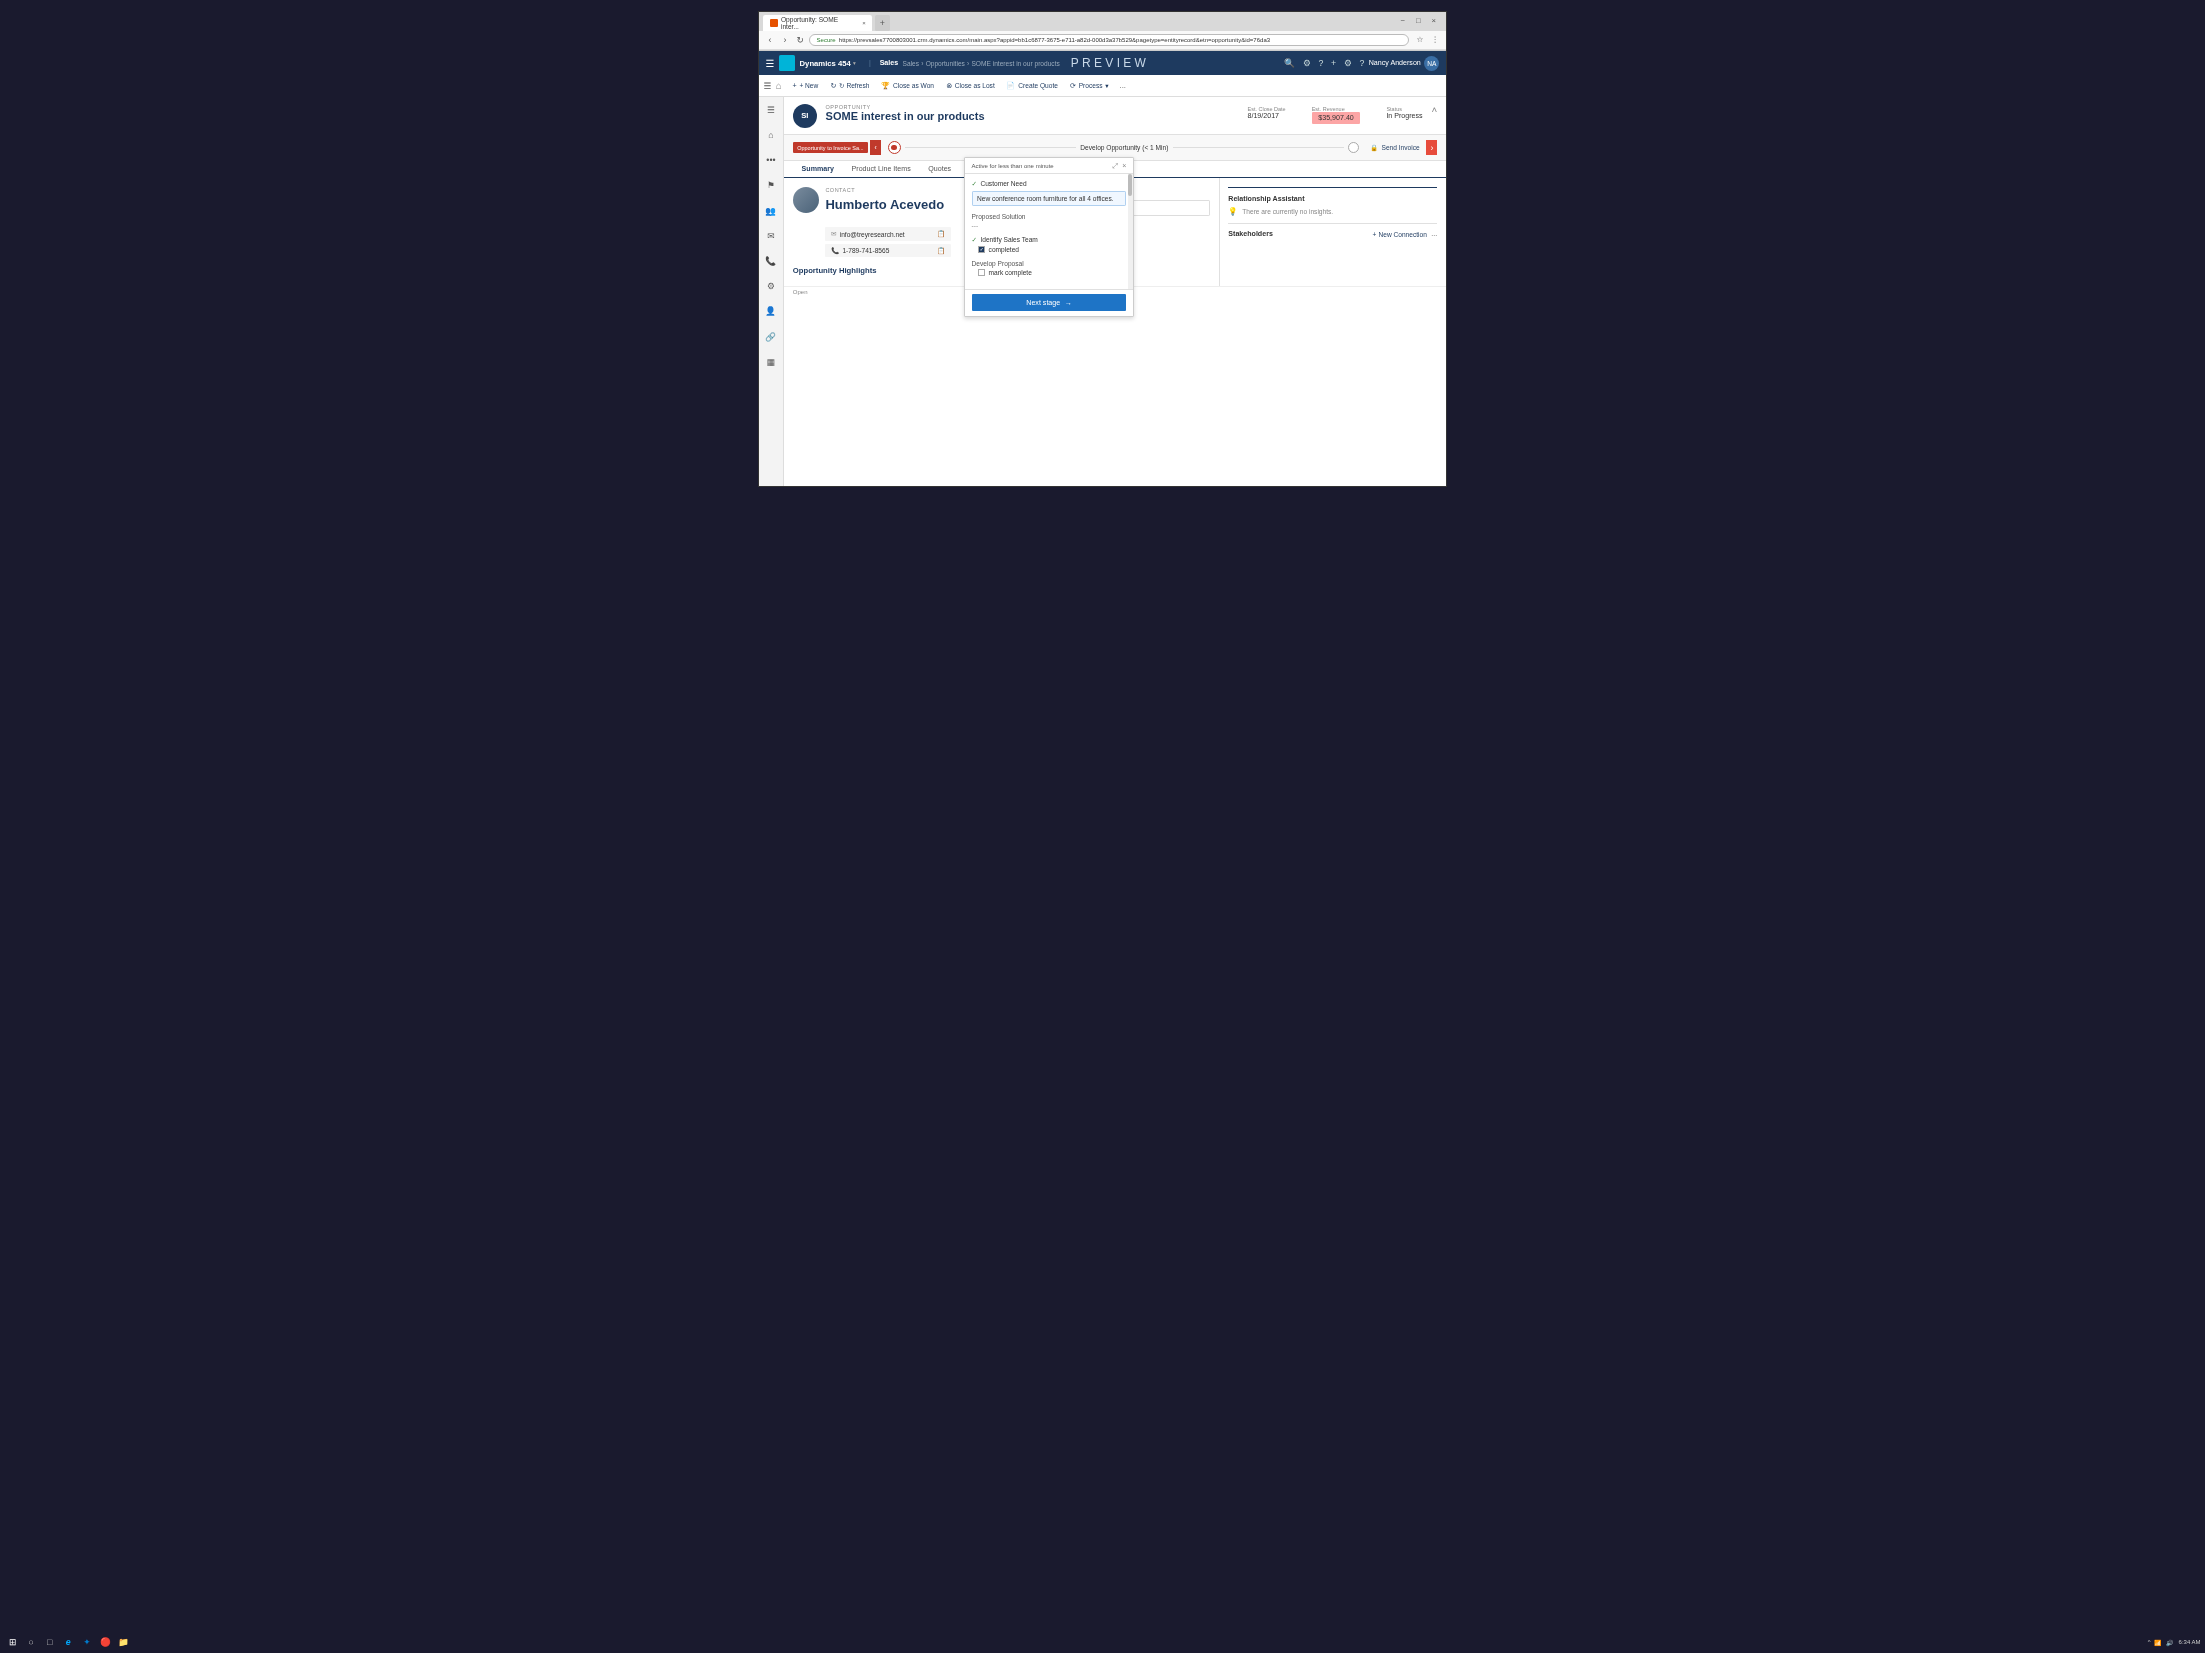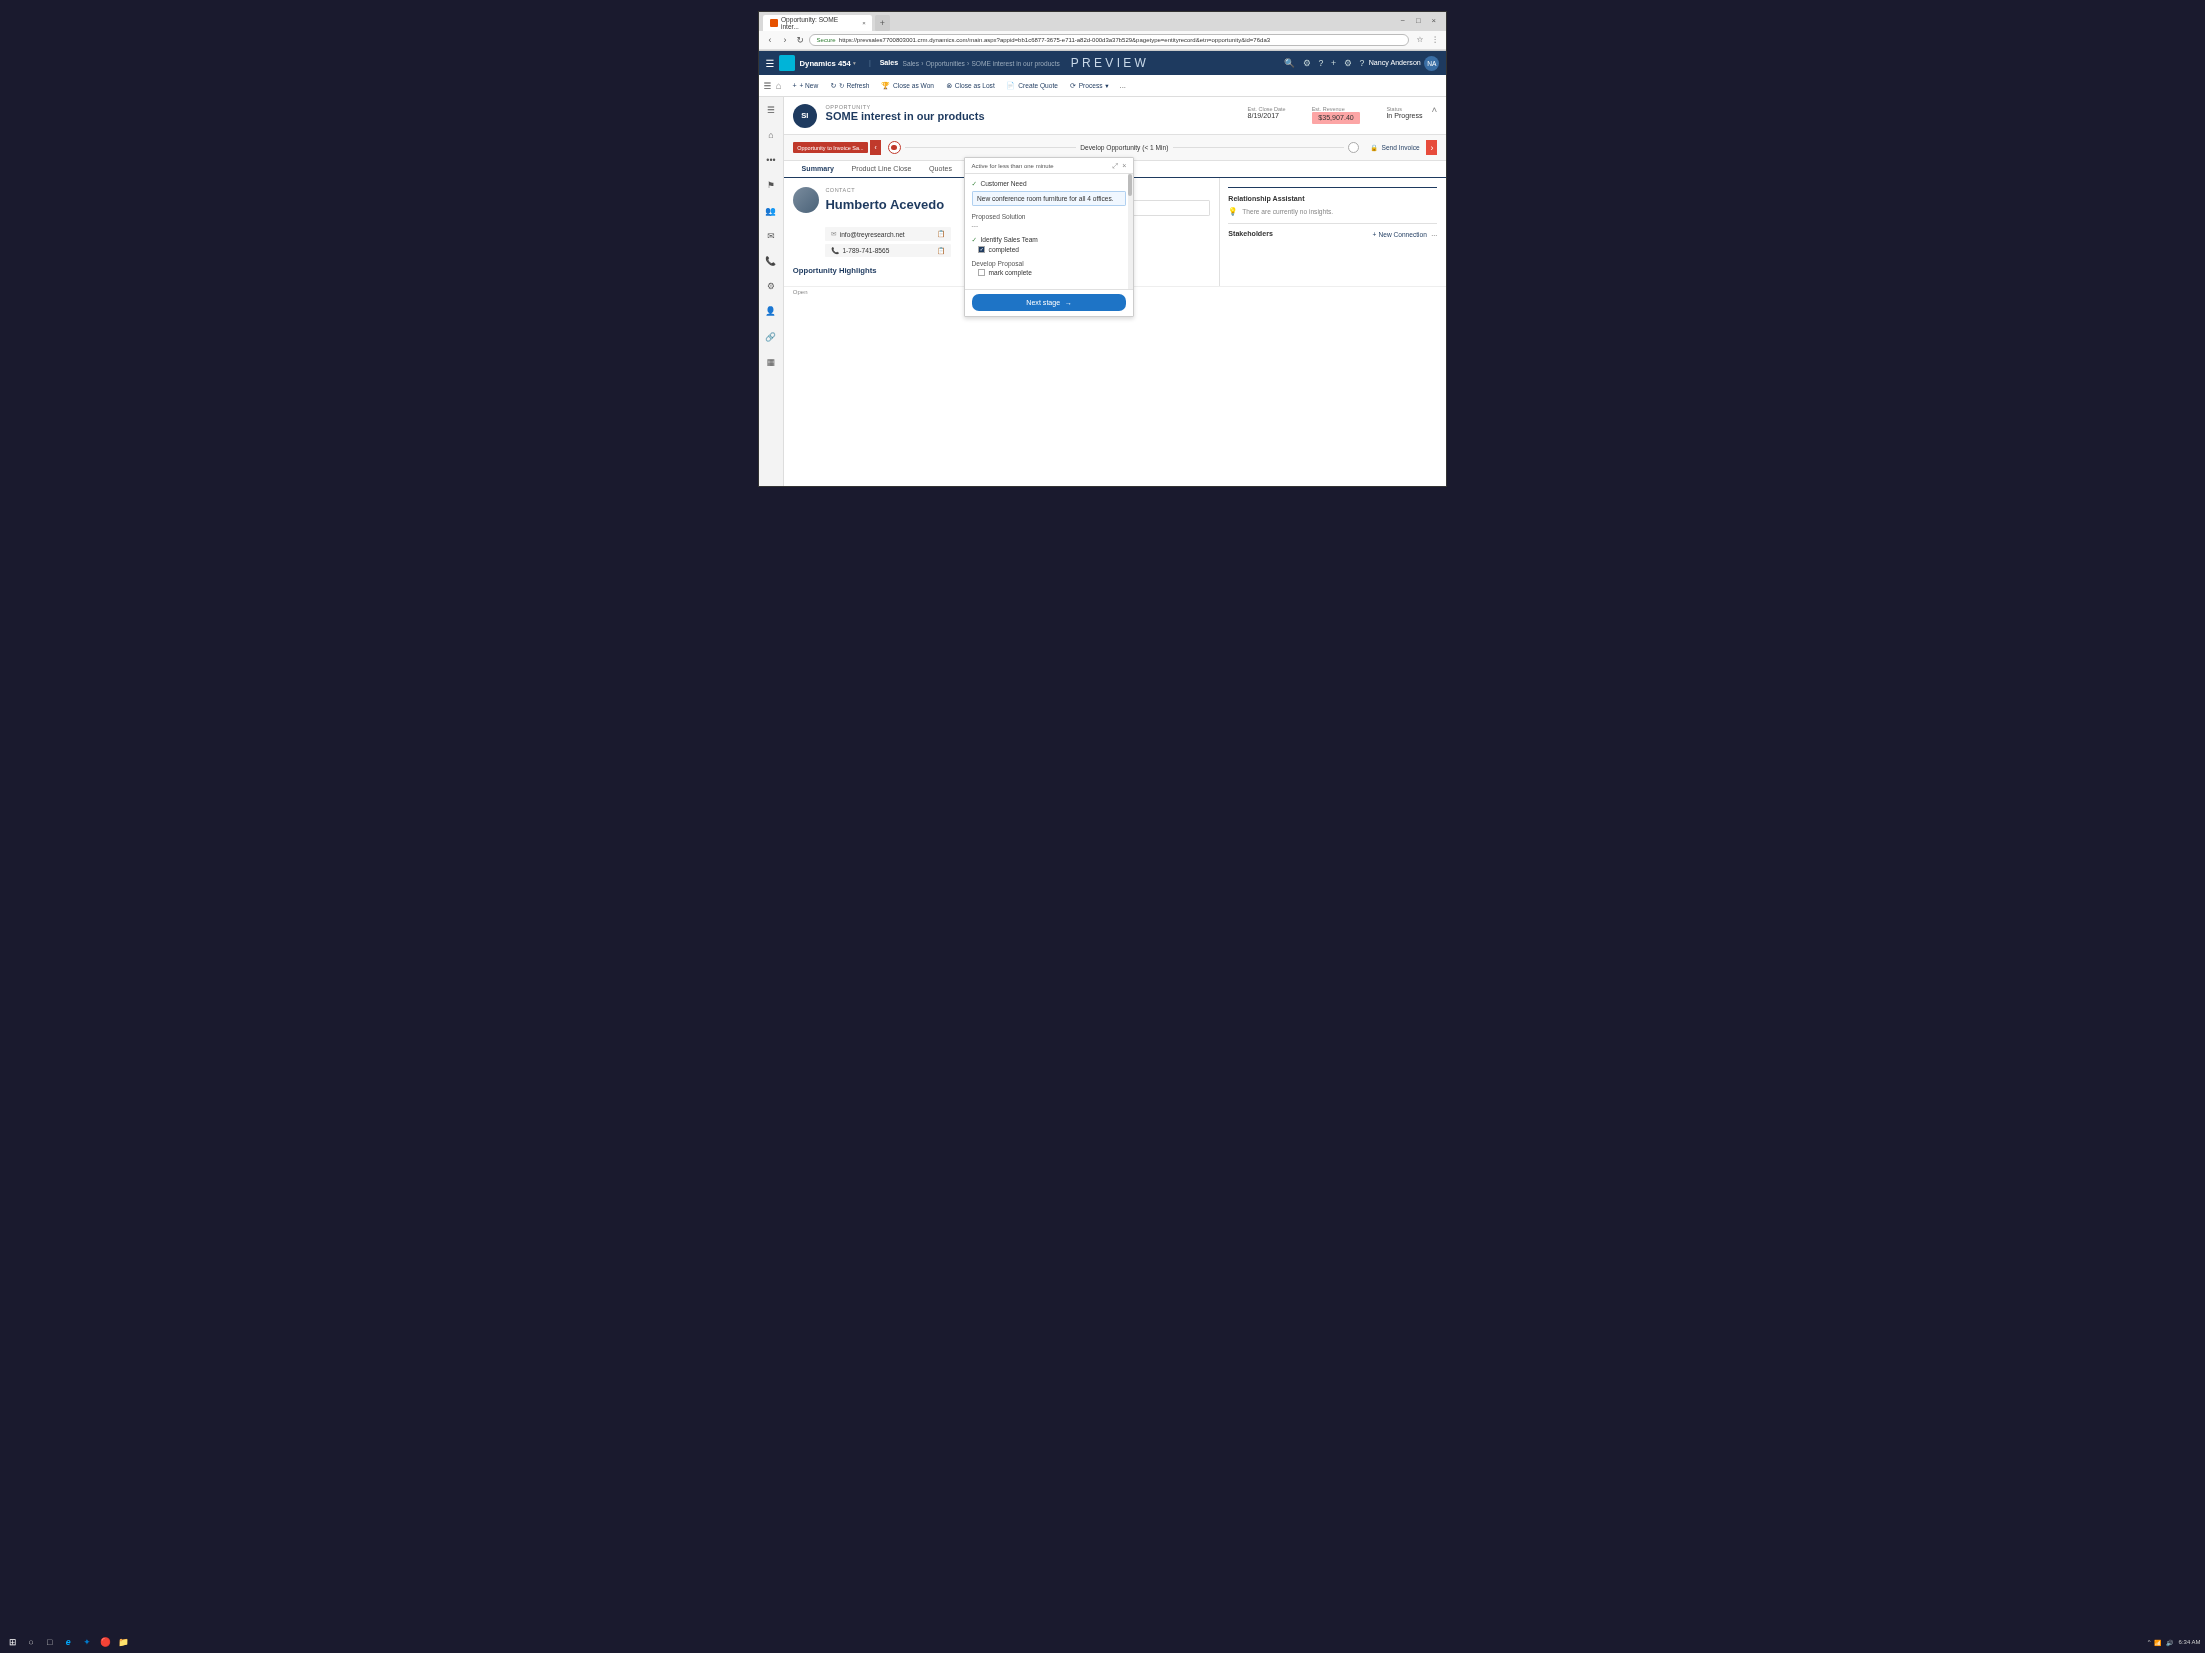--- a/index.html
+++ b/index.html
@@ -700,21 +700,21 @@
     }
 
     .next-stage-btn {
       width: 100%;
       background: #1e74c6;
       color: #fff;
       border: none;
       padding: 4.4px;
       font-size: 7.1px;
       cursor: pointer;
-      border-radius: 7px;
+      border-radius: 1px;
       display: flex;
       align-items: center;
       justify-content: center;
       gap: 4.4px;
     }
 
     
     .active-popup {
       position: absolute;
       top: 60px;
@@ -965,21 +965,21 @@
 
           <div class="send-invoice-btn">
             <span>🔒</span>
             <span>Send Invoice</span>
           </div>
           <button class="process-right-arrow" style="border:none;background:#e74c3c;color:#fff;padding:2.2px 4.4px;cursor:pointer;font-size:8.8px;">›</button>
         </div>
 
         <div class="page-tabs">
           <div class="page-tab active">Summary</div>
-          <div class="page-tab">Product Line Close</div>
+          <div class="page-tab">Product Line Items</div>
           <div class="page-tab">Quotes</div>
           <div class="page-tab">Related</div>
         </div>
 
         <div class="two-col">
 
           <div class="left-col">
 
             <div style="display:flex;align-items:flex-start;gap:6.6px;margin-bottom:8.8px;">
               <div class="contact-avatar">

